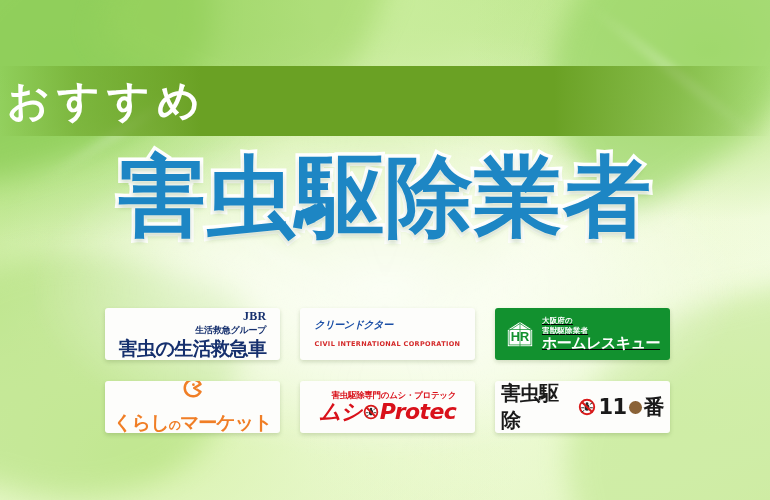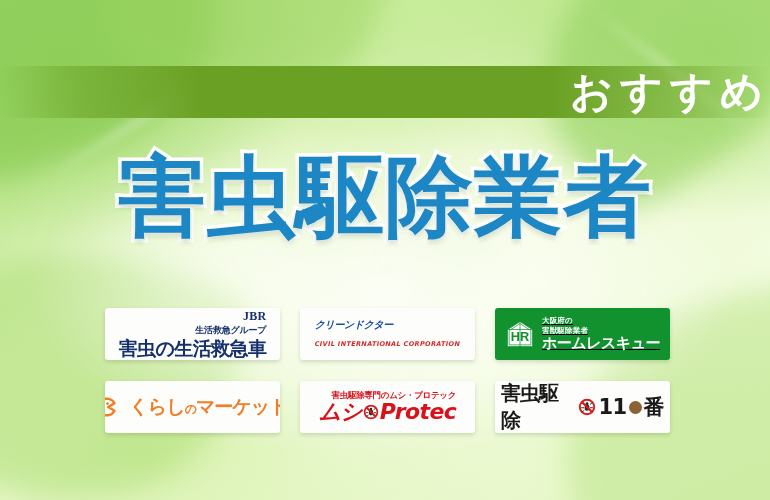--- a/index.html
+++ b/index.html
@@ -48,29 +48,29 @@
   .leaf.v3 { left:170px; top:250px; width:200px; transform:rotate(26deg);  opacity:.35; }
   .glow {
     position:absolute; left:50%; top:58%; width:700px; height:330px;
     transform:translate(-50%,-50%);
     background:radial-gradient(ellipse at center,rgba(255,255,255,.80) 0%,rgba(255,255,255,.42) 42%,rgba(255,255,255,0) 72%);
     filter:blur(6px);
   }
 
   
   #ribbon {
-    position:absolute; left:0; top:66px; width:770px; height:52px;
+    position:absolute; left:0; top:66px; width:770px; height:70px;
     background:linear-gradient(90deg,
       rgba(106,161,36,0) 0%,
       rgba(106,161,36,.55) 10%,
       #6aa124 26%,
       #6aa124 72%,
       rgba(106,161,36,.5) 88%,
       rgba(106,161,36,0) 100%);
-    display:flex; align-items:center; justify-content:flex-end;
+    display:flex; align-items:center; justify-content:flex-start;
   }
   #ribbon .rb-text {
     color:#ffffff;
     font-size:42px;
     font-weight:700;
     letter-spacing:7px;
     text-indent:7px;
     line-height:1;
     white-space:nowrap;
   }
@@ -127,32 +127,32 @@
   .c2-top { font-size:10px; font-weight:700; color:#1b4fa6; letter-spacing:-.4px; font-style:italic; margin-bottom:11px; }
   .c2-mid { display:flex; align-items:center; gap:2px; }
   .c2-badge {
     width:11px;height:11px;border-radius:50%;
     border:1.4px solid #1b4fa6; color:#1b4fa6;
     font-size:7px; display:flex; align-items:center; justify-content:center;
     flex:0 0 auto;
   }
   .c2-kk { font-size:6px; font-weight:700; color:#1b4fa6; line-height:1.05; text-align:center; }
   .c2-name { font-size:17px; font-weight:700; color:#1b4fa6; font-style:italic; letter-spacing:-.8px; white-space:nowrap; }
-  .c2-en { font-size:6.5px; font-weight:700; color:#d42a2a; letter-spacing:.35px; margin-top:2px; white-space:nowrap;font-style:italic; }
+  .c2-en { font-size:6.5px; font-weight:700; color:#d42a2a; letter-spacing:.35px; margin-top:2px; white-space:nowrap; }
 
   
   .c3-wrap { display:flex; align-items:center; gap:7px; }
   .c3-icon { width:30px; height:30px; flex:0 0 auto; }
   .c3-txt { line-height:1; text-align:left;text-decoration:underline; }
   .c3-l1 { font-size:7.5px; font-weight:700; color:#ffffff; letter-spacing:.2px; }
   .c3-l2 { font-size:7.5px; font-weight:700; color:#ffffff; letter-spacing:.2px; margin-top:2px; }
   .c3-l3 { font-size:15px; font-weight:700; color:#ffffff; letter-spacing:-.5px; margin-top:2px; white-space:nowrap; }
 
   
-  .c4-wrap { display:flex; align-items:center; gap:12px; }
+  .c4-wrap { display:flex; align-items:center; gap:12px;flex-direction:column; }
   .c4-icon { width:20px; height:20px; flex:0 0 auto; }
   .c4-name { font-size:19px; font-weight:700; color:#f07e26; letter-spacing:-1px; white-space:nowrap; }
   .c4-name .sm { font-size:12px; }
 
   
   .c5-wrap { text-align:right; line-height:1; }
   .c5-top { font-size:8.5px; font-weight:700; color:#d9111a; letter-spacing:-.3px; margin-bottom:2px; white-space:nowrap; }
   .c5-main { display:flex; align-items:center; justify-content:center; gap:0px; }
   .c5-mu { font-size:22px; font-weight:700; color:#d9111a; letter-spacing:-1px; font-style:italic; }
   .c5-badge { width:16px;height:16px;flex:0 0 auto;margin:0 1px; }

